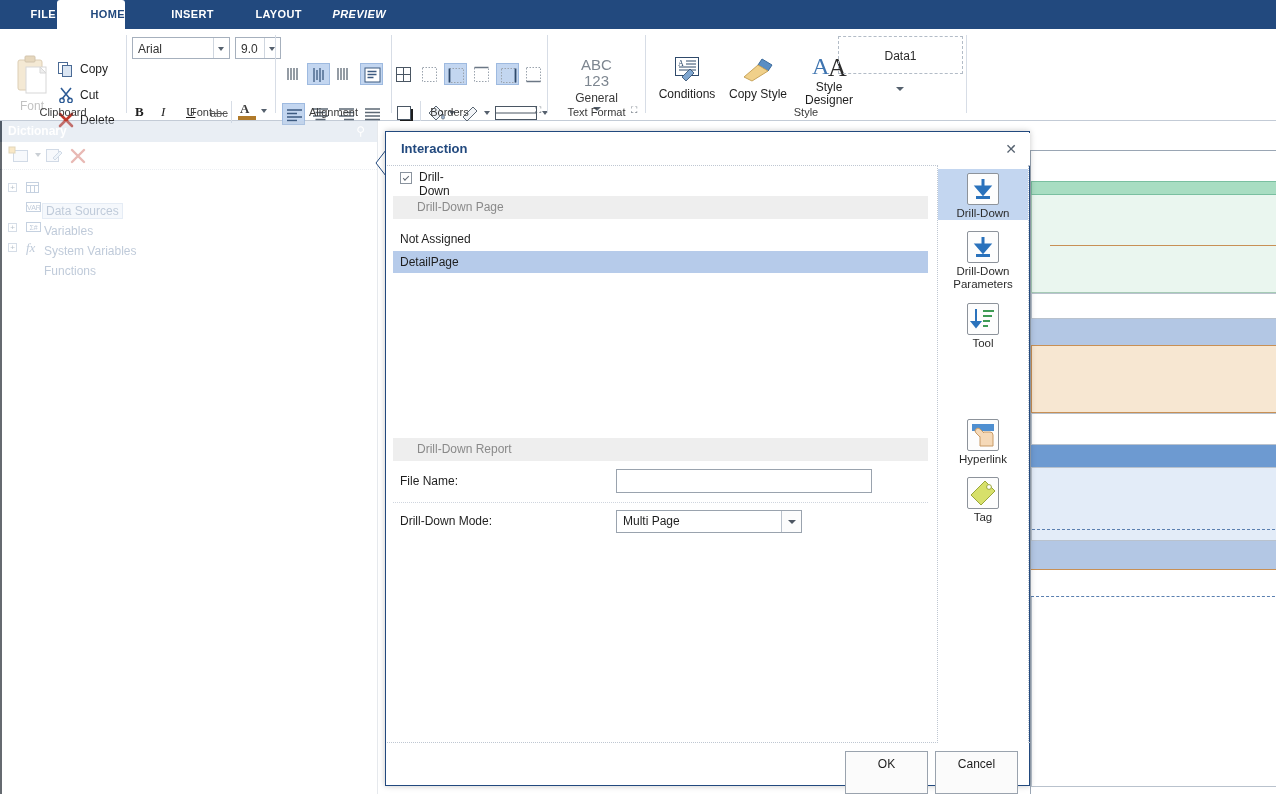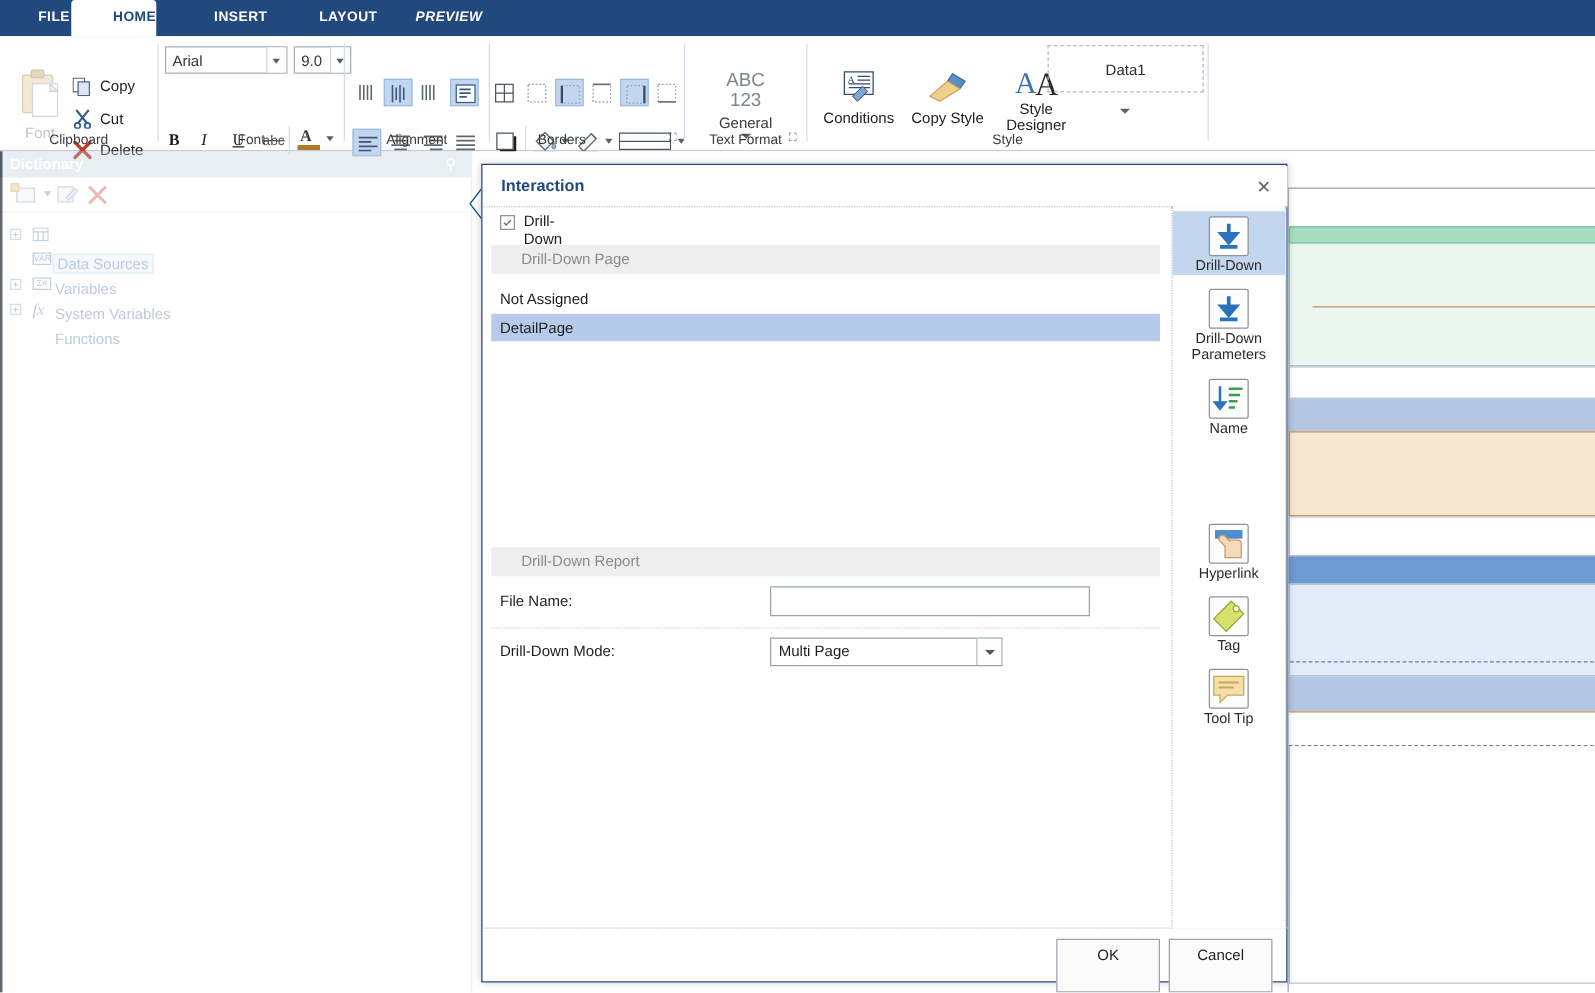--- a/index.html
+++ b/index.html
@@ -579,21 +579,21 @@
 
   <div class="sb-item" style="top:134px;height:51px;">
     <div class="sb-ic">
       <svg width="30" height="30" viewBox="0 0 30 30">
         <path d="M8 5 L8 22 M4 18 L8 23 L12 18 Z" stroke="#2a72bc" stroke-width="2" fill="#2a72bc"></path>
         <g stroke="#3f9b55" stroke-width="2">
             <path d="M15 7h11M15 12h9M15 17h7M15 22h5"></path>
           </g>
       </svg>
     </div>
-    <div class="sb-lb">Name</div>
+    <div class="sb-lb">Tool</div>
   </div>
 
 
   <div class="sb-item" style="top:250px;height:51px;">
     <div class="sb-ic">
       <svg width="30" height="30" viewBox="0 0 30 30">
         <rect x="4" y="4" width="22" height="7" fill="#4f8fd0"></rect>
         <path d="M12 26 L12 16 q0 -4 4 -4 l6 0 q3 0 3 3 l0 11 Z" fill="#f5d9b8" stroke="#c79a66"></path>
         <path d="M12 17 L8 13 q-2 -2 0 -4 q2 -2 4 0 L16 13" fill="#f5d9b8" stroke="#c79a66"></path>
       </svg>
@@ -604,27 +604,16 @@
   <div class="sb-item" style="top:308px;height:51px;">
     <div class="sb-ic">
       <svg width="30" height="30" viewBox="0 0 30 30">
         <path d="M17 3 L27 13 L13 27 L3 17 Z" fill="#d7e06a" stroke="#9aa63a"></path>
         <circle cx="21" cy="9" r="2.4" fill="#ffffff" stroke="#9aa63a"></circle>
       </svg>
     </div>
     <div class="sb-lb">Tag</div>
   </div>
 
-  <div class="sb-item" style="top:366px;height:51px;">
-    <div class="sb-ic">
-      <svg width="30" height="30" viewBox="0 0 30 30">
-        <path d="M3 5 h24 v15 h-13 l-6 6 v-6 h-5 Z" fill="#f5dfa8" stroke="#c9a757"></path>
-        <g stroke="#c9a757" stroke-width="1.6">
-            <path d="M7 10h16M7 14h12"></path>
-          </g>
-      </svg>
-    </div>
-    <div class="sb-lb">Tool Tip</div>
-  </div>
 </div>
 
 <div class="dlgbtn" style="left:845px;top:751px;width:83px;">OK</div>
 <div class="dlgbtn" style="left:935px;top:751px;width:83px;">Cancel</div>
 
 </body></html>

